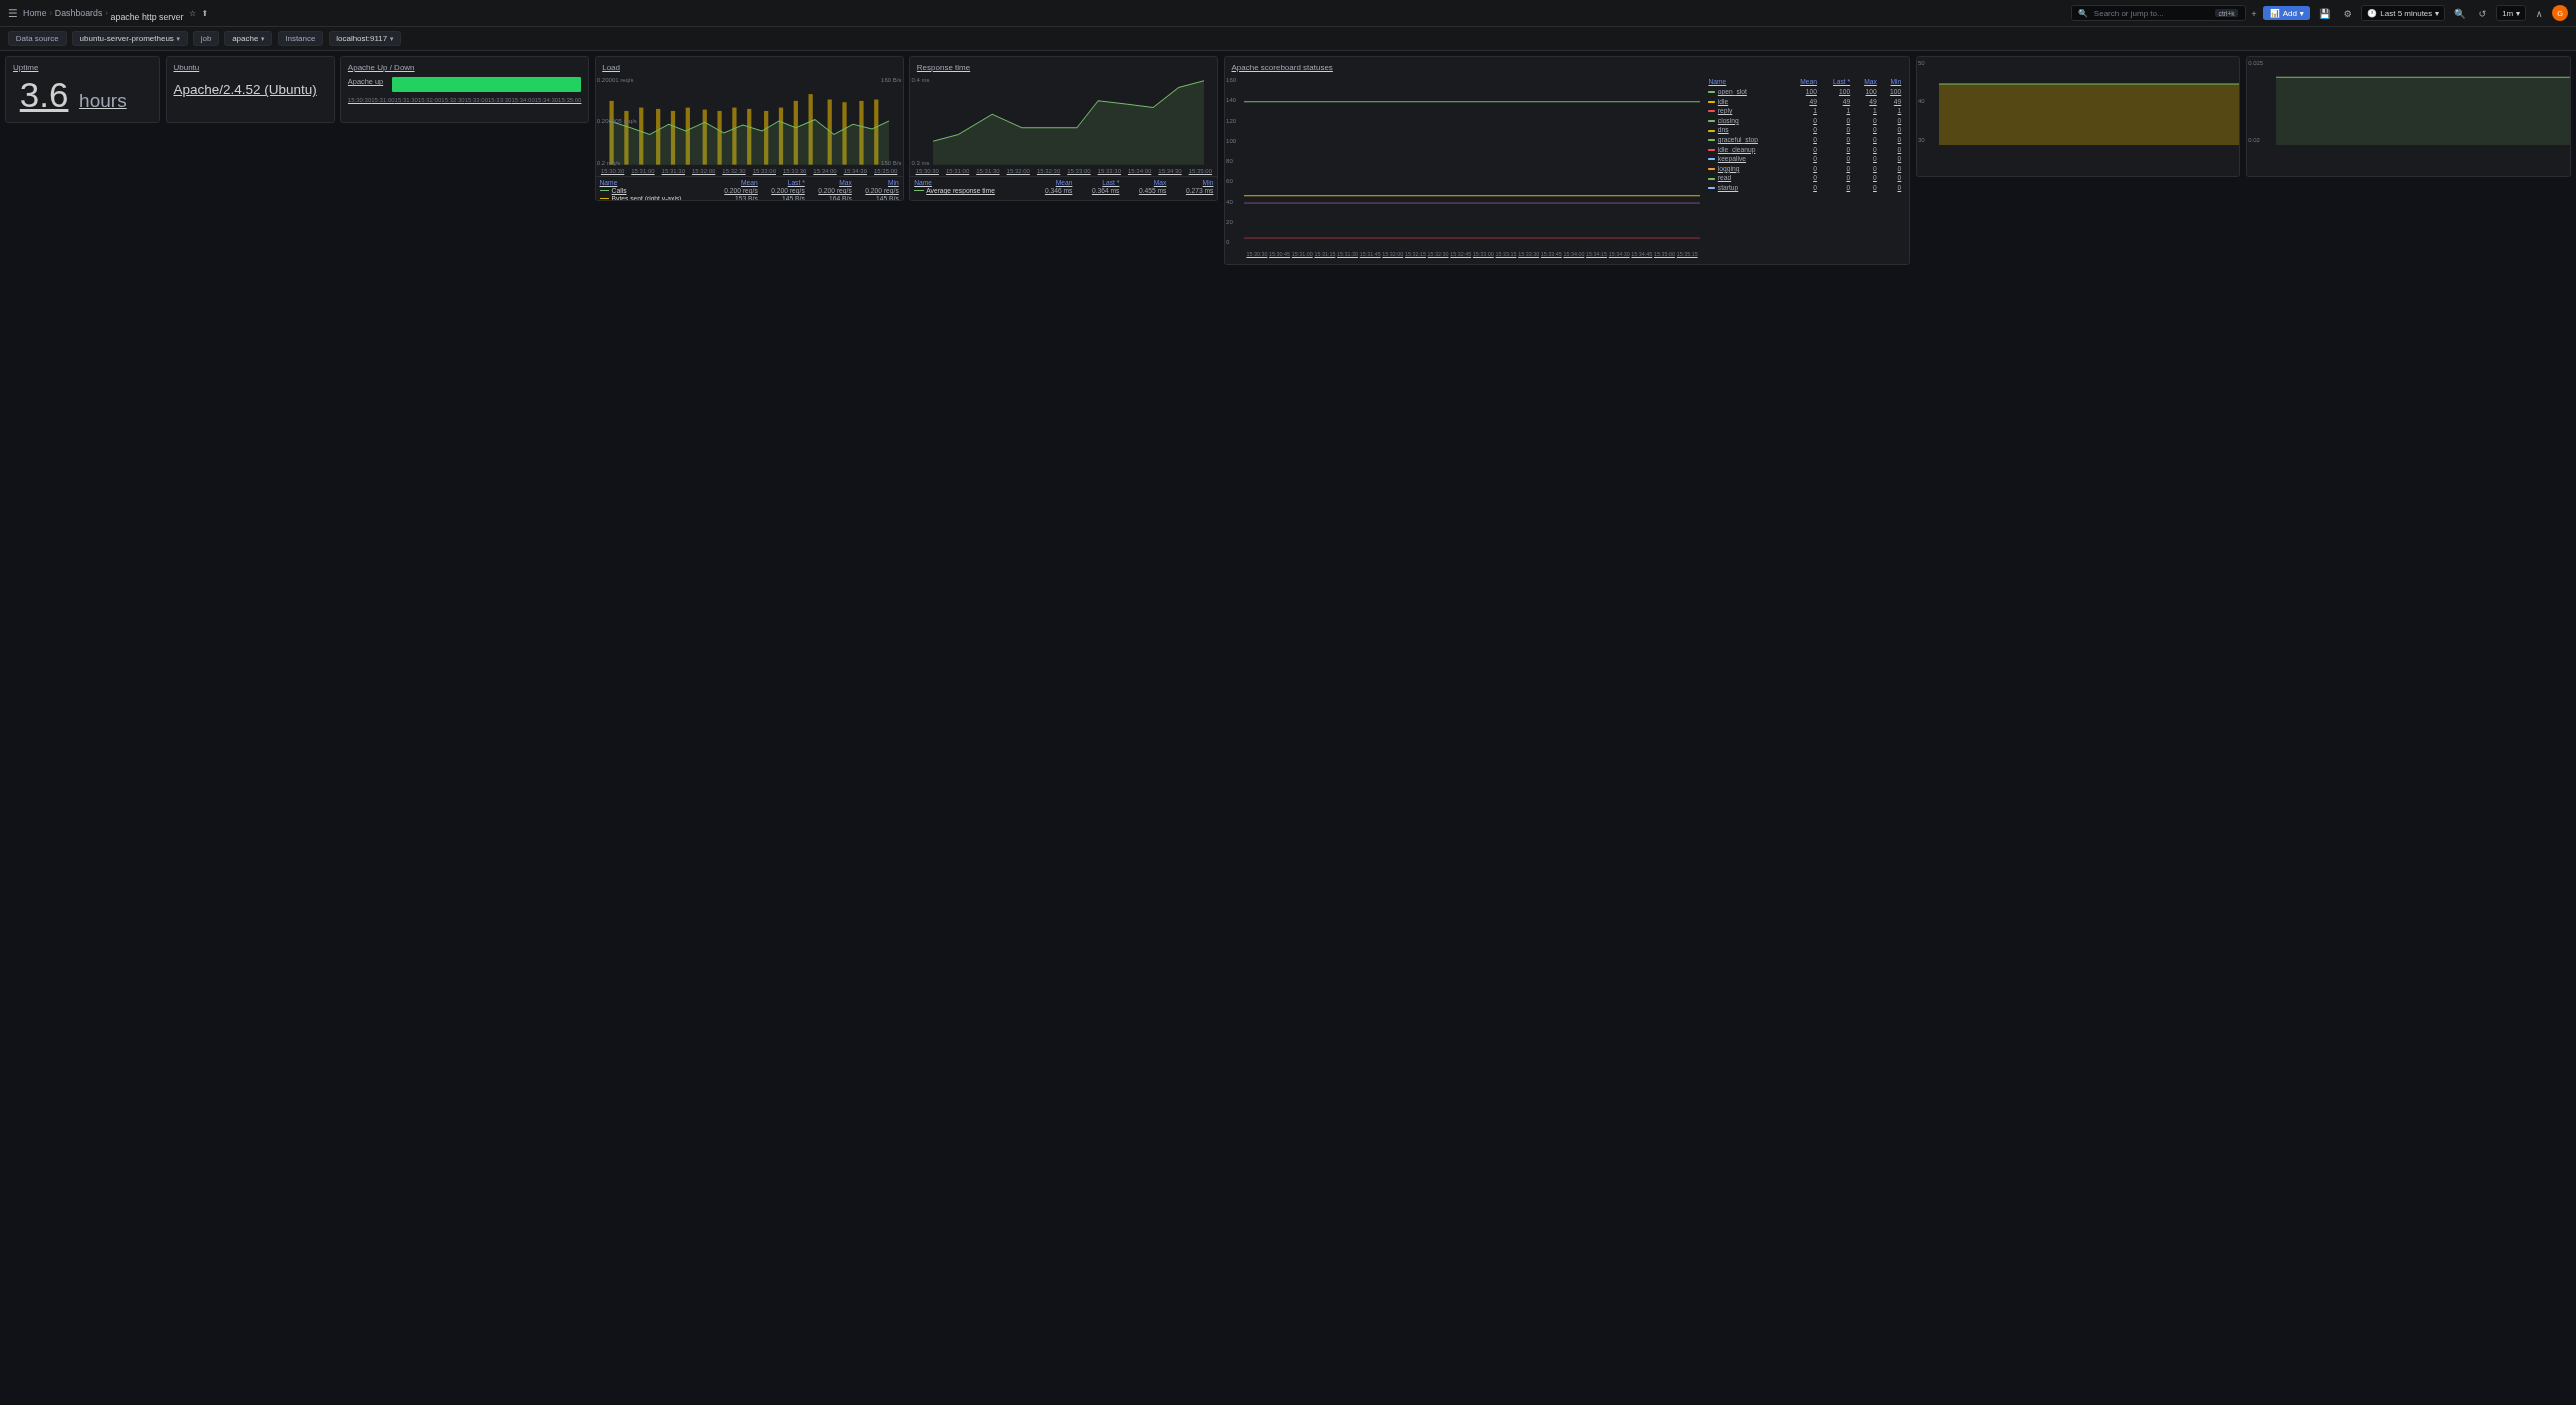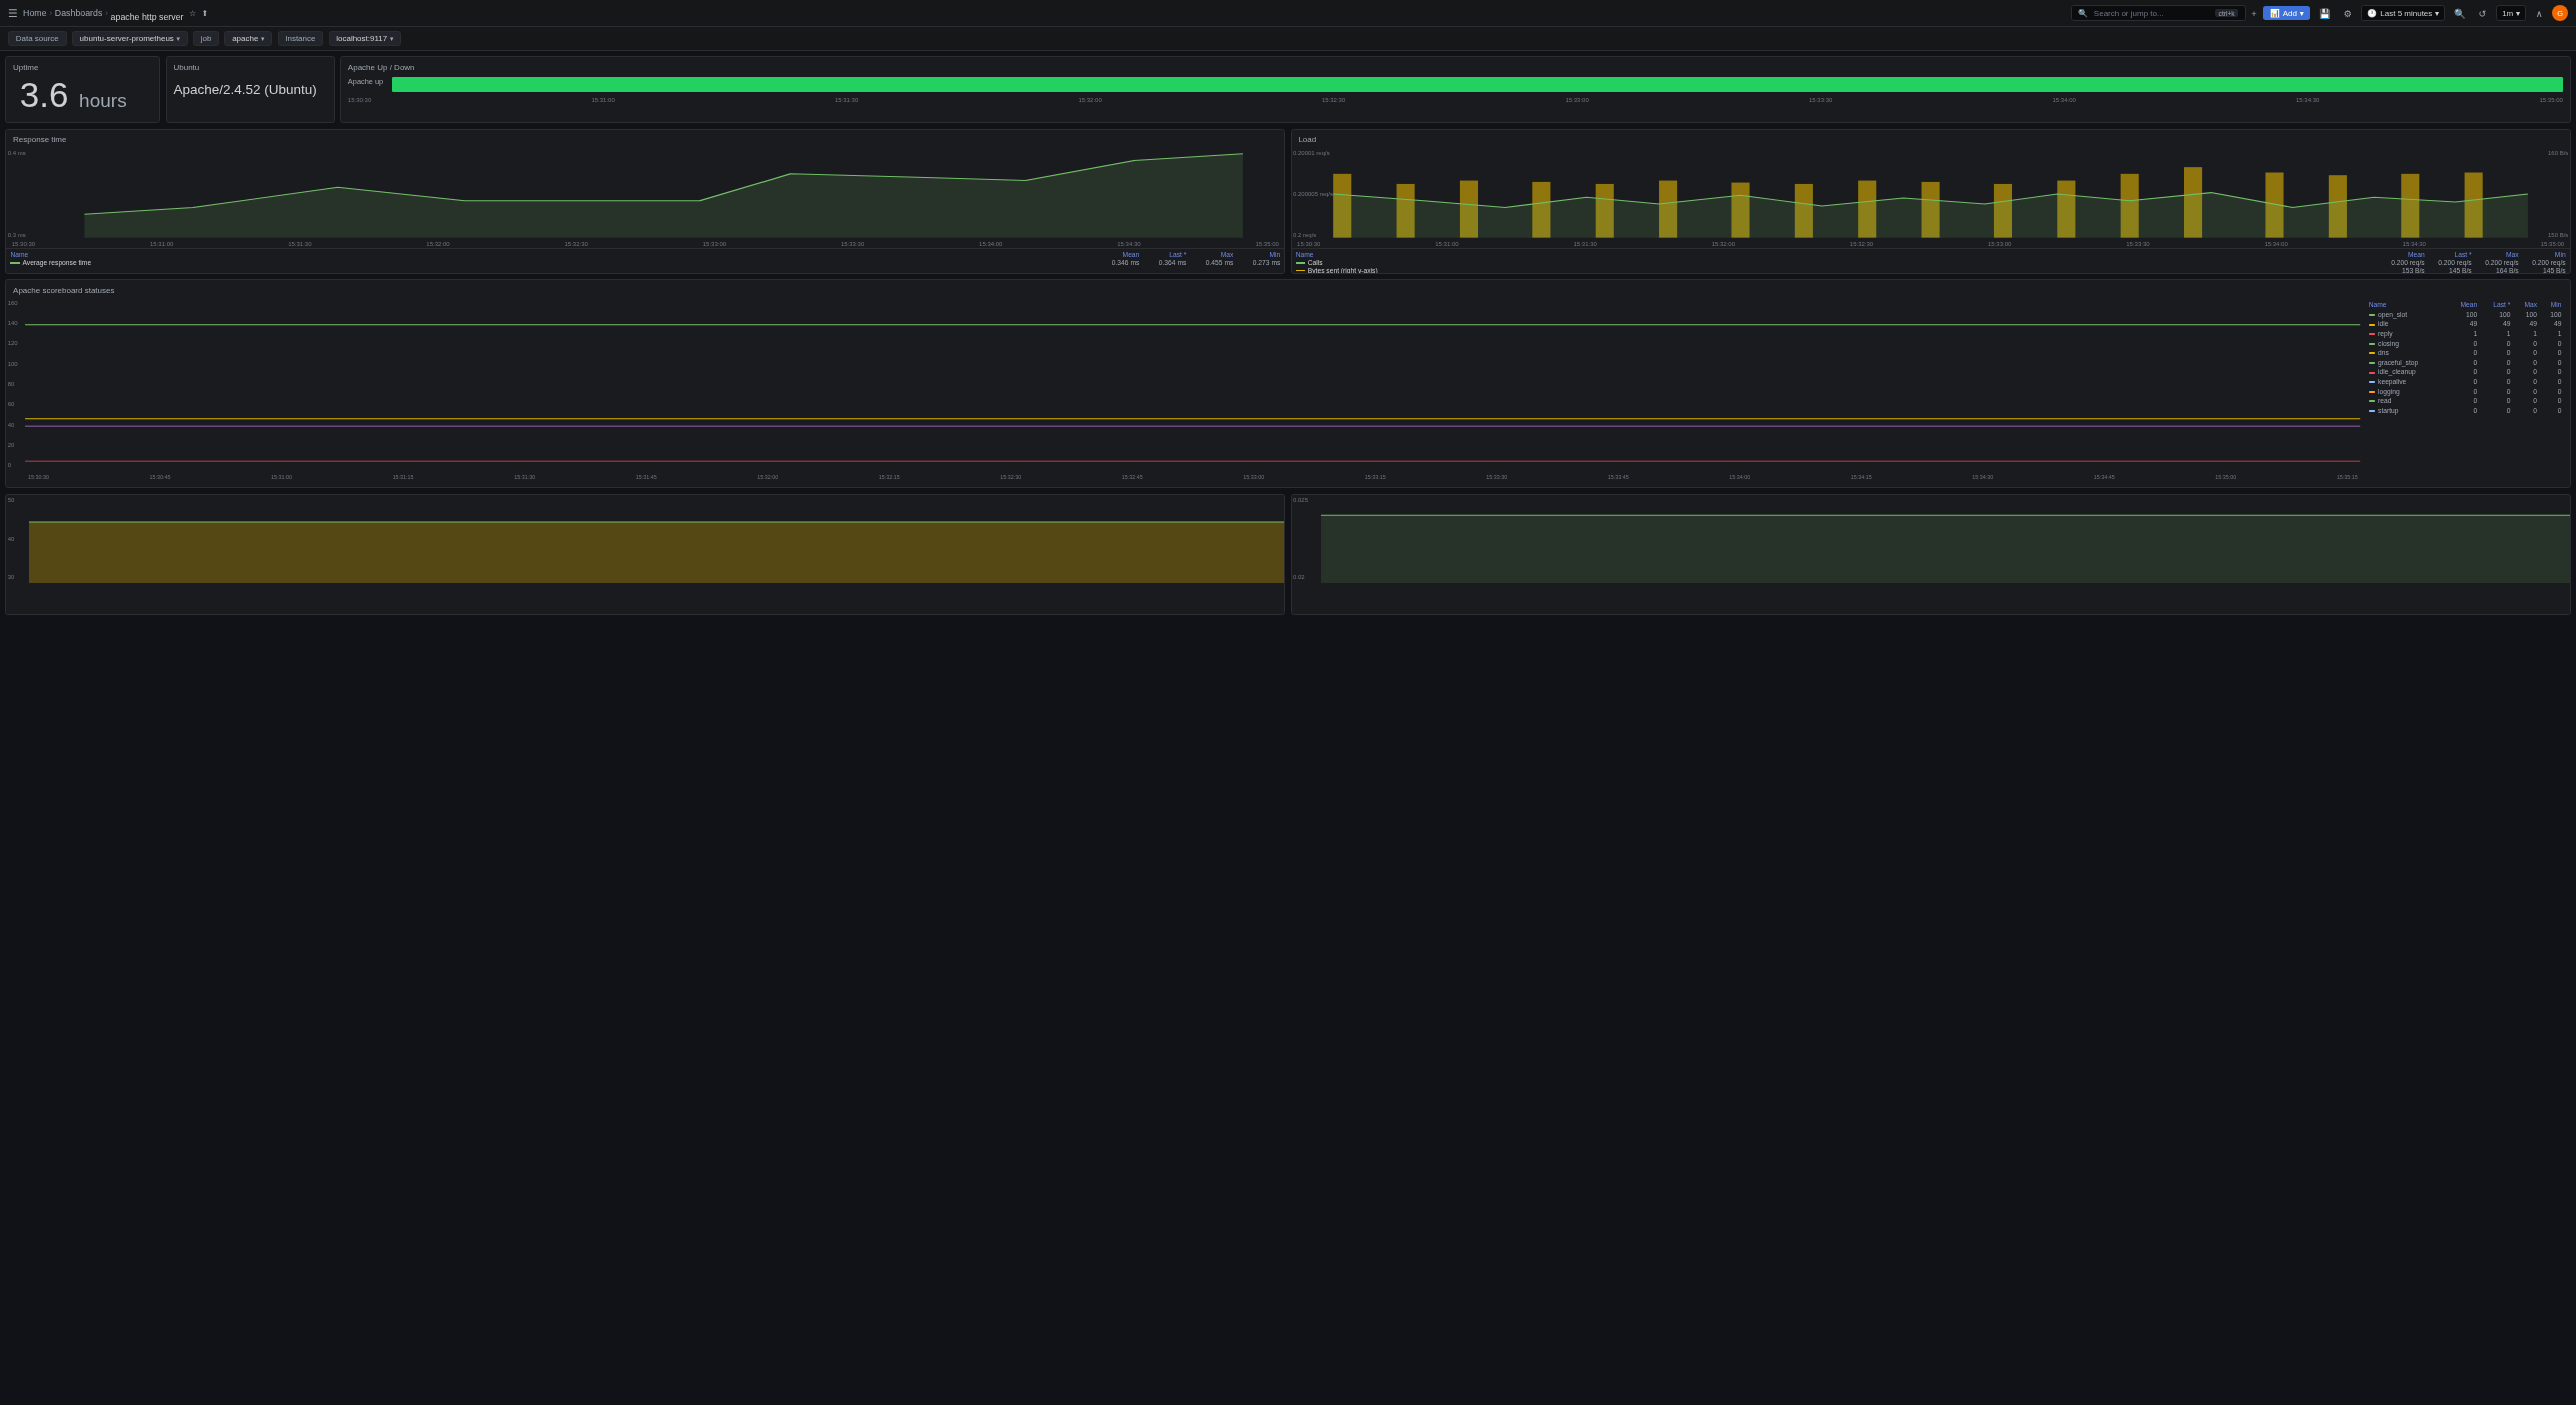--- a/index.html
+++ b/index.html
@@ -20,21 +20,21 @@
     .time-range { display: flex; align-items: center; background: #0b0c0e; border: 0.7px solid #2c2d30; border-radius: 2.7px; padding: 2.7px 5.4px; gap: 2.7px; color: #d0d0d0; font-size: 8px; cursor: pointer; }
     .avatar { width: 16px; height: 16px; border-radius: 50%; background: #f46800; display: flex; align-items: center; justify-content: center; font-size: 7.4px; color: white; }
 
     
     .filter-bar { display: flex; align-items: center; background: #161719; border-bottom: 0.7px solid #2c2d30; padding: 4px 8px; gap: 5.4px; }
     .filter-label { background: #22252b; border: 0.7px solid #2c2d30; border-radius: 2.7px; padding: 2px 6.7px; font-size: 8px; color: #9fa7b3; }
     .filter-btn { background: #22252b; border: 0.7px solid #2c2d30; border-radius: 2.7px; padding: 2px 6.7px; font-size: 8px; color: #d0d0d0; cursor: pointer; display: flex; align-items: center; gap: 2.7px; }
     .filter-btn .arrow { font-size: 6.7px; color: #9fa7b3; }
 
     
-    .dashboard { padding: 5.4px; display: flex; flex-direction: column; gap: 5.4px; background: #111217; }
+    .dashboard { padding: 5.4px; display: flex; flex-direction: row; gap: 5.4px; background: #111217; text-decoration: underline; }
     
     
     .top-row { display: flex; gap: 5.4px; height: 67px; }
     .panel { background: #1a1b1e; border: 0.7px solid #2c2d30; border-radius: 2.7px; overflow: hidden; }
     .panel-title { font-size: 8px; color: #9fa7b3; padding: 5.4px 6.7px 2.7px; }
     
     .panel-uptime { flex: 0 0 155px; }
     .uptime-value { font-size: 35px; font-weight: 300; color: #d0d0d0; padding: 0 6.7px; line-height: 1; }
     .uptime-unit { font-size: 16px; color: #9fa7b3; margin-left: 2.7px; }
     
@@ -168,63 +168,20 @@
         <span>15:33:00</span>
         <span>15:33:30</span>
         <span>15:34:00</span>
         <span>15:34:30</span>
         <span>15:35:00</span>
       </div>
     </div>
   </div>
 
   <div class="second-row">
-
-    <div class="panel panel-response">
-      <div class="panel-title">Response time</div>
-      <div style="position:relative;height:94px;padding:0 5.4px;">
-        <div style="position:absolute;left:0;top:0;height:100%;display:flex;flex-direction:column;justify-content:space-between;padding:2.7px 1.3px;font-size:6px;color:#6e7582;z-index:1;width:27px;">
-          <span>0.4 ms</span>
-          <span>0.3 ms</span>
-        </div>
-        <svg width="100%" height="94" viewBox="0 0 700 140" preserveAspectRatio="none">
-          <polygon points="40,100 100,90 180,60 250,80 310,80 380,80 430,40 500,45 560,50 620,20 680,10 680,135 40,135" fill="#73bf69" opacity="0.15"></polygon>
-          <polyline points="40,100 100,90 180,60 250,80 310,80 380,80 430,40 500,45 560,50 620,20 680,10" fill="none" stroke="#73bf69" stroke-width="1.5"></polyline>
-        </svg>
-      </div>
-      <div style="display:flex;justify-content:space-between;padding:0 5.4px 1.3px;font-size:6px;color:#6e7582;">
-        <span>15:30:30</span>
-        <span>15:31:00</span>
-        <span>15:31:30</span>
-        <span>15:32:00</span>
-        <span>15:32:30</span>
-        <span>15:33:00</span>
-        <span>15:33:30</span>
-        <span>15:34:00</span>
-        <span>15:34:30</span>
-        <span>15:35:00</span>
-      </div>
-      <div style="border-top:0.7px solid #2c2d30;padding:2px 4px;">
-        <div style="display:flex;align-items:center;font-size:6.7px;margin-bottom:1.3px;">
-          <span style="font-size:6.7px;color:#6e8ae6;min-width:54px;">Name</span>
-          <span style="margin-left:auto;min-width:47px;text-align:right;color:#6e8ae6;">Mean</span>
-          <span style="min-width:47px;text-align:right;color:#6e8ae6;">Last *</span>
-          <span style="min-width:47px;text-align:right;color:#6e8ae6;">Max</span>
-          <span style="min-width:47px;text-align:right;color:#6e8ae6;">Min</span>
-        </div>
-        <div style="display:flex;align-items:center;font-size:6.7px;">
-          <span style="display:inline-block;width:9.4px;height:1.3px;background:#73bf69;margin-right:2.7px;"></span>
-          <span>Average response time</span>
-          <span style="margin-left:auto;min-width:47px;text-align:right;color:#9fa7b3;">0.346 ms</span>
-          <span style="min-width:47px;text-align:right;color:#9fa7b3;">0.364 ms</span>
-          <span style="min-width:47px;text-align:right;color:#9fa7b3;">0.455 ms</span>
-          <span style="min-width:47px;text-align:right;color:#9fa7b3;">0.273 ms</span>
-        </div>
-      </div>
-    </div>
 
     <div class="panel panel-load">
       <div class="panel-title">Load</div>
       <div style="position:relative;height:94px;padding:0 5.4px;">
         
         <div style="position:absolute;left:0;top:0;height:100%;display:flex;flex-direction:column;justify-content:space-between;padding:2.7px 1.3px;font-size:6px;color:#6e7582;z-index:1;width:47px;">
           <span>0.20001 req/s</span>
           <span>0.200005 req/s</span>
           <span>0.2 req/s</span>
         </div>
@@ -289,20 +246,63 @@
           <span style="min-width:47px;text-align:right;color:#9fa7b3;">0.200 req/s</span>
           <span style="min-width:47px;text-align:right;color:#9fa7b3;">0.200 req/s</span>
         </div>
         <div style="display:flex;align-items:center;font-size:6.7px;">
           <span style="display:inline-block;width:9.4px;height:1.3px;background:#e0b400;margin-right:2.7px;"></span>
           <span>Bytes sent (right y-axis)</span>
           <span style="margin-left:auto;min-width:47px;text-align:right;color:#9fa7b3;">153 B/s</span>
           <span style="min-width:47px;text-align:right;color:#9fa7b3;">145 B/s</span>
           <span style="min-width:47px;text-align:right;color:#9fa7b3;">164 B/s</span>
           <span style="min-width:47px;text-align:right;color:#9fa7b3;">145 B/s</span>
+        </div>
+      </div>
+    </div>
+
+    <div class="panel panel-response">
+      <div class="panel-title">Response time</div>
+      <div style="position:relative;height:94px;padding:0 5.4px;">
+        <div style="position:absolute;left:0;top:0;height:100%;display:flex;flex-direction:column;justify-content:space-between;padding:2.7px 1.3px;font-size:6px;color:#6e7582;z-index:1;width:27px;">
+          <span>0.4 ms</span>
+          <span>0.3 ms</span>
+        </div>
+        <svg width="100%" height="94" viewBox="0 0 700 140" preserveAspectRatio="none">
+          <polygon points="40,100 100,90 180,60 250,80 310,80 380,80 430,40 500,45 560,50 620,20 680,10 680,135 40,135" fill="#73bf69" opacity="0.15"></polygon>
+          <polyline points="40,100 100,90 180,60 250,80 310,80 380,80 430,40 500,45 560,50 620,20 680,10" fill="none" stroke="#73bf69" stroke-width="1.5"></polyline>
+        </svg>
+      </div>
+      <div style="display:flex;justify-content:space-between;padding:0 5.4px 1.3px;font-size:6px;color:#6e7582;">
+        <span>15:30:30</span>
+        <span>15:31:00</span>
+        <span>15:31:30</span>
+        <span>15:32:00</span>
+        <span>15:32:30</span>
+        <span>15:33:00</span>
+        <span>15:33:30</span>
+        <span>15:34:00</span>
+        <span>15:34:30</span>
+        <span>15:35:00</span>
+      </div>
+      <div style="border-top:0.7px solid #2c2d30;padding:2px 4px;">
+        <div style="display:flex;align-items:center;font-size:6.7px;margin-bottom:1.3px;">
+          <span style="font-size:6.7px;color:#6e8ae6;min-width:54px;">Name</span>
+          <span style="margin-left:auto;min-width:47px;text-align:right;color:#6e8ae6;">Mean</span>
+          <span style="min-width:47px;text-align:right;color:#6e8ae6;">Last *</span>
+          <span style="min-width:47px;text-align:right;color:#6e8ae6;">Max</span>
+          <span style="min-width:47px;text-align:right;color:#6e8ae6;">Min</span>
+        </div>
+        <div style="display:flex;align-items:center;font-size:6.7px;">
+          <span style="display:inline-block;width:9.4px;height:1.3px;background:#73bf69;margin-right:2.7px;"></span>
+          <span>Average response time</span>
+          <span style="margin-left:auto;min-width:47px;text-align:right;color:#9fa7b3;">0.346 ms</span>
+          <span style="min-width:47px;text-align:right;color:#9fa7b3;">0.364 ms</span>
+          <span style="min-width:47px;text-align:right;color:#9fa7b3;">0.455 ms</span>
+          <span style="min-width:47px;text-align:right;color:#9fa7b3;">0.273 ms</span>
         </div>
       </div>
     </div>
   </div>
 
   <div class="scoreboard-row">
     <div class="panel panel-scoreboard">
       <div class="panel-title">Apache scoreboard statuses</div>
       <div class="scoreboard-inner">
 

